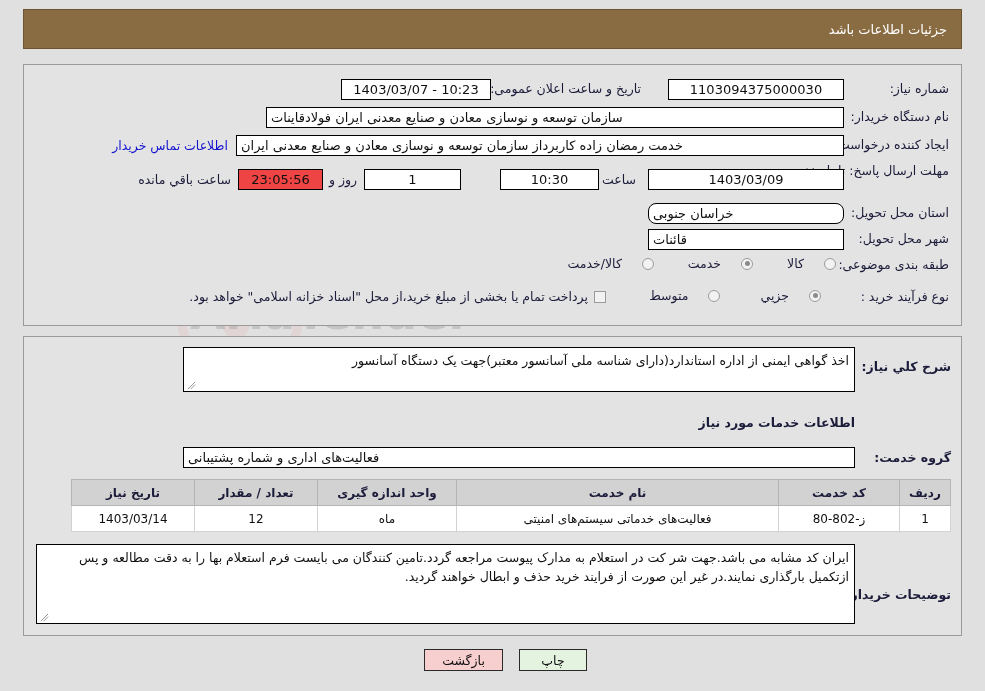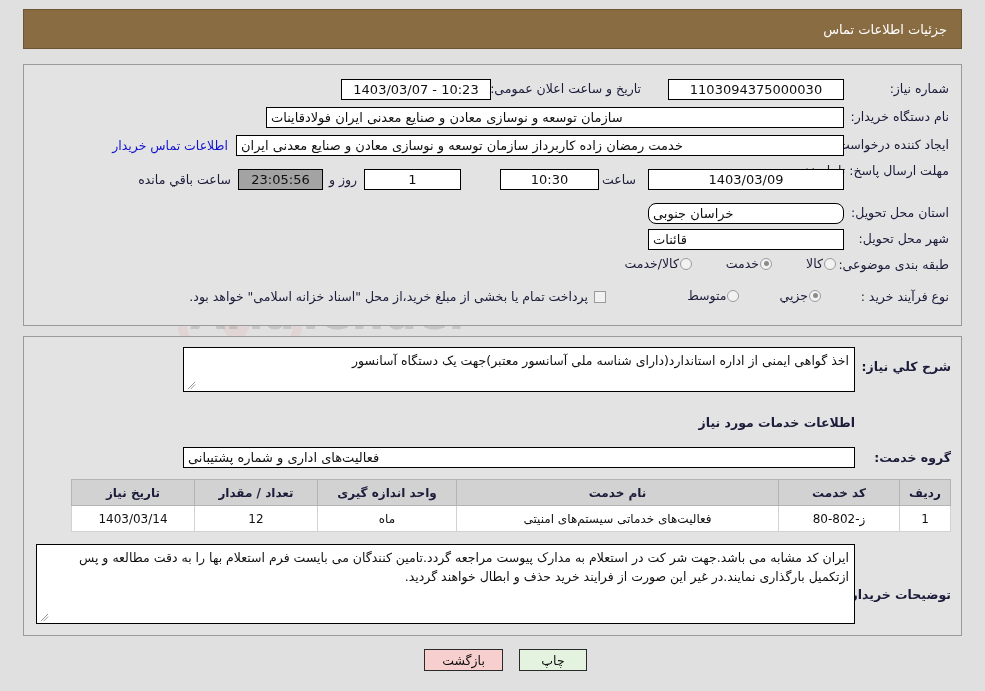--- a/index.html
+++ b/index.html
@@ -99,21 +99,21 @@
     display: flex;
     align-items: center;
     justify-content: center;
     padding: 8px 4px;
     overflow: hidden;
     white-space: nowrap;
     font-family: "DejaVu Sans", "Liberation Sans", sans-serif;
   }
   .field.ltr { direction: ltr; }
   .field.right { justify-content: flex-start; }
-  .field.yellow { background: #a3a3a3; margin-left: 26px; }
+  .field.yellow { background: #ef4444; margin-left: 26px; }
 
   .linktext {
     color: #1414cf;
     font-size: 12.5px;
     white-space: nowrap;
   }
 
   
   .radio {
     width: 12px; height: 12px;
@@ -126,21 +126,21 @@
     flex: none;
   }
   .radio.on::after {
     content: "";
     position: absolute;
     left: 2.5px; top: 2.5px;
     width: 5px; height: 5px;
     border-radius: 50%;
     background: #8b8b8b;
   }
-  .radio-group { display: flex; align-items: center; gap: 1px; }
+  .radio-group { display: flex; align-items: center; gap: 20px; }
   .radio-lbl { font-size: 12.5px; color: #1b1b3a; white-space: nowrap; }
   .chk {
     width: 12px; height: 12px;
     border: 1px solid #9b9b9b;
     background: #f2f2f2;
     display: inline-block;
     box-sizing: border-box;
     flex: none;
   }
 
@@ -222,21 +222,21 @@
 </head>
 <body>
 
 <svg class="wm wm-shield" viewBox="0 0 100 115">
   <path d="M50 3 L95 20 L95 60 Q95 95 50 112 Q5 95 5 60 L5 20 Z" fill="none" stroke="#e6b9b9" stroke-width="7"></path>
   <path d="M28 46 L47 78 L74 30" fill="none" stroke="#e6b9b9" stroke-width="9" stroke-linecap="round" stroke-linejoin="round"></path>
 </svg>
 <div class="wm wm-text">AriaTender</div>
 
 <div class="header-bar">
-  <span class="header-title">جزئیات اطلاعات تماس</span>
+  <span class="header-title">جزئیات اطلاعات باشد</span>
 </div>
 
 <div class="panel panel-top">
 
   <div class="row" style="top:16px; right:12px;">
     <span class="lbl">شماره نیاز:</span>
   </div>
   <div class="field ltr" style="position:absolute; top:14px; right:117px; width:176px;">1103094375000030</div>
 
   <div class="row" style="top:16px; right:320px;">

